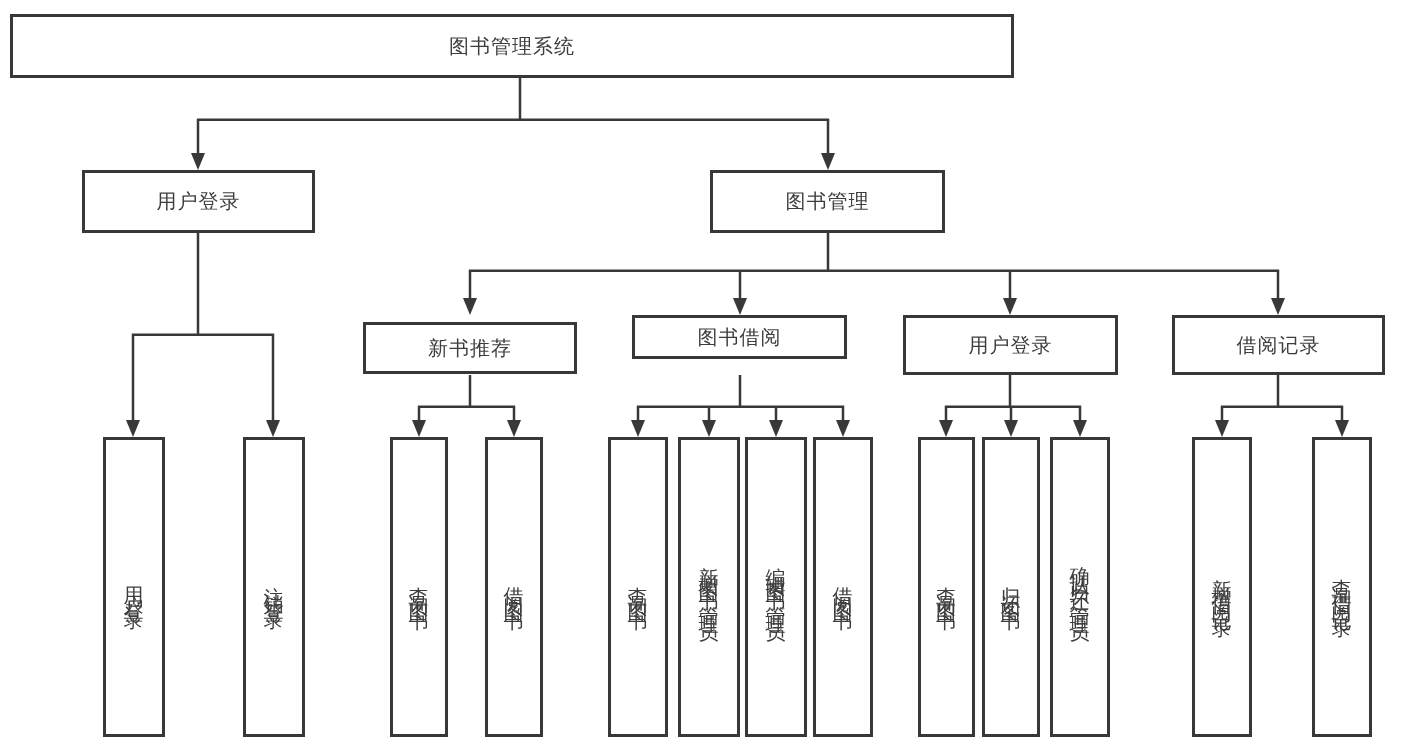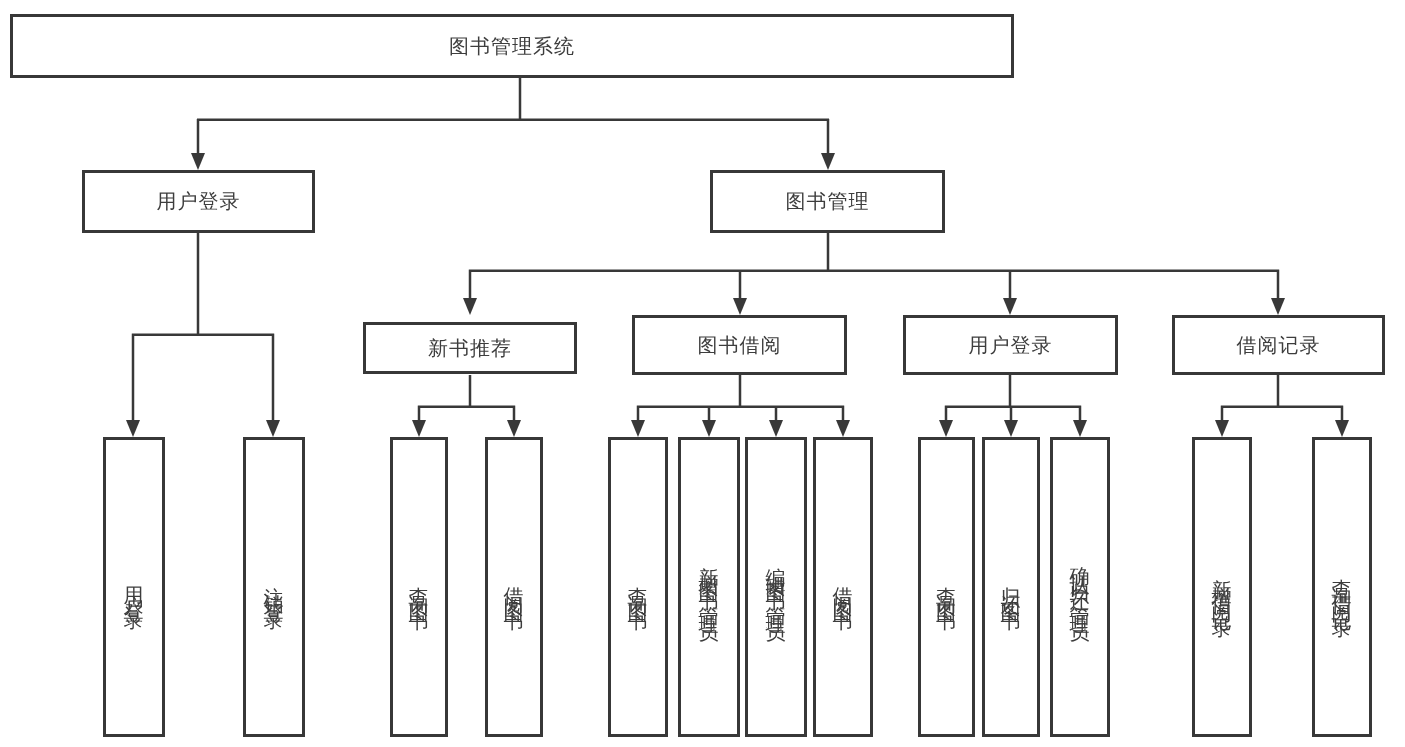--- a/index.html
+++ b/index.html
@@ -94,21 +94,21 @@
   <div class="node" style="left:82px; top:170px; width:233px; height:63px;">
     <span>用户登录</span>
   </div>
   <div class="node" style="left:710px; top:170px; width:235px; height:63px;">
     <span>图书管理</span>
   </div>
 
   <div class="node" style="left:363px; top:315px; width:214px; height:52px;margin-top:7px;">
     <span>新书推荐</span>
   </div>
-  <div class="node" style="left:632px; top:315px; width:215px; height:60px;">
+  <div class="node" style="left:632px; top:315px; width:215px; height:44px;">
     <span>图书借阅</span>
   </div>
   <div class="node" style="left:903px; top:315px; width:215px; height:60px;">
     <span>用户登录</span>
   </div>
   <div class="node" style="left:1172px; top:315px; width:213px; height:60px;">
     <span>借阅记录</span>
   </div>
 
   <div class="node vnode" style="left:103px; top:437px; width:62px; height:300px;">

